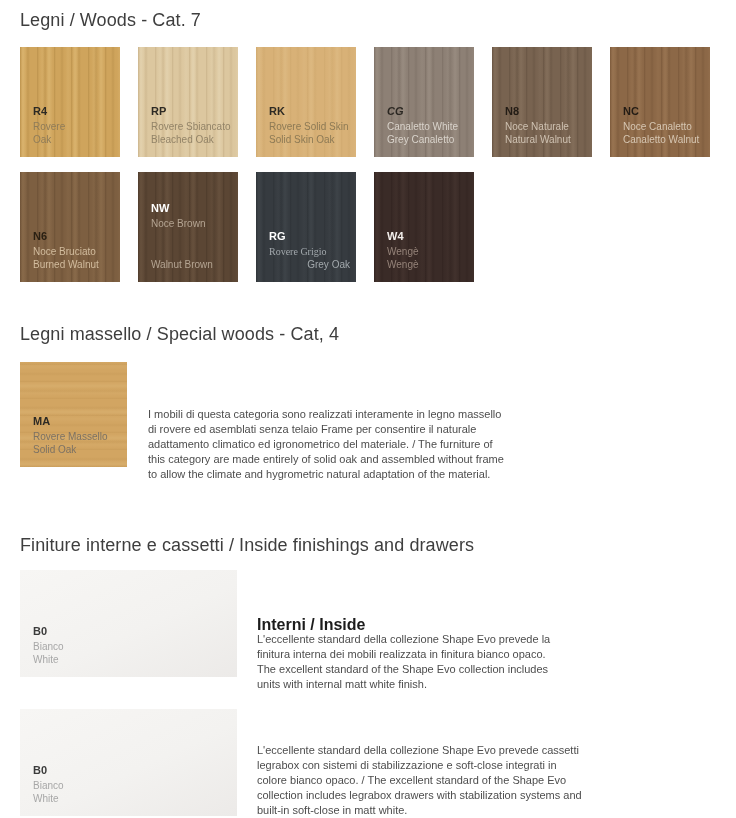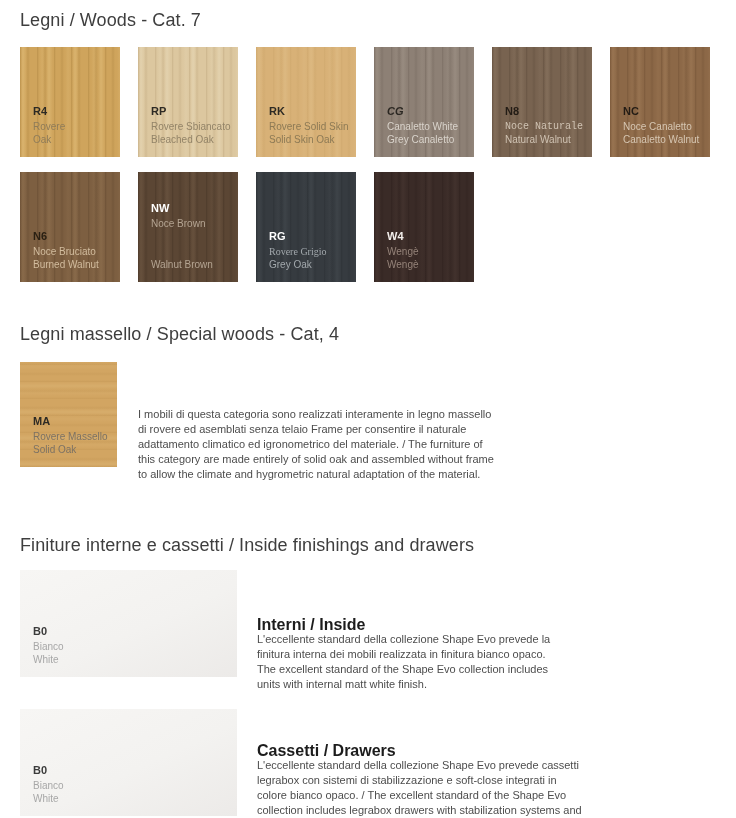--- a/index.html
+++ b/index.html
@@ -28,21 +28,21 @@
     box-sizing:border-box;
     display:flex;flex-direction:column;justify-content:flex-end;
     padding:0 6px 11px 13px;
     overflow:hidden;
   }
   .sw-code{font-size:11px;font-weight:700;line-height:13px;margin-bottom:2px;}
   .sw-line{font-size:10px;line-height:13px;}
   .title-special{margin-top:41px;}
   .media-row{display:flex;align-items:flex-start;}
   .ma-row{margin-top:17px;}
-  .swatch-ma{width:97px;height:105px;}
+  .swatch-ma{width:107px;height:105px;}
   .body-text{
     margin:0;
     font-size:11px;line-height:15px;
     color:#4d4d4d;
     white-space:pre-line;
   }
   .ma-text{margin-left:21px;padding-top:45px;}
   .title-inside{margin-top:52px;}
   .b0-row-1{margin-top:14px;}
   .b0-row-2{margin-top:17px;}
@@ -79,21 +79,21 @@
       <div class="sw-line" style="color: rgb(141, 122, 85);">Rovere Solid Skin</div>
       <div class="sw-line" style="color: rgb(141, 122, 85);">Solid Skin Oak</div>
     </div>
     <div class="swatch" style="background-color: rgb(141, 128, 117); background-image: repeating-linear-gradient(90deg, rgba(95, 83, 74, 0.333) 0px, rgba(0, 0, 0, 0) 2px, rgba(0, 0, 0, 0) 6px, rgba(95, 83, 74, 0.2) 8px, rgba(0, 0, 0, 0) 10px, rgba(0, 0, 0, 0) 17px), repeating-linear-gradient(90deg, rgba(0, 0, 0, 0) 0px, rgba(168, 156, 144, 0.4) 3px, rgba(0, 0, 0, 0) 7px, rgba(0, 0, 0, 0) 19px, rgba(168, 156, 144, 0.2) 22px, rgba(0, 0, 0, 0) 26px);">
       <div class="sw-code" style="color: rgb(43, 39, 34); font-style: italic;">CG</div>
       <div class="sw-line" style="color: rgb(217, 211, 203);">Canaletto White</div>
       <div class="sw-line" style="color: rgb(217, 211, 203);">Grey Canaletto</div>
     </div>
     <div class="swatch" style="background-color: rgb(120, 99, 80); background-image: repeating-linear-gradient(90deg, rgba(74, 58, 44, 0.333) 0px, rgba(0, 0, 0, 0) 2px, rgba(0, 0, 0, 0) 6px, rgba(74, 58, 44, 0.2) 8px, rgba(0, 0, 0, 0) 10px, rgba(0, 0, 0, 0) 17px), repeating-linear-gradient(90deg, rgba(0, 0, 0, 0) 0px, rgba(147, 126, 105, 0.4) 3px, rgba(0, 0, 0, 0) 7px, rgba(0, 0, 0, 0) 19px, rgba(147, 126, 105, 0.2) 22px, rgba(0, 0, 0, 0) 26px);">
       <div class="sw-code" style="color: rgb(35, 28, 21);">N8</div>
-      <div class="sw-line" style="color: rgb(207, 194, 178); font-family: Liberation Mono, monospace;">Noce Naturale</div>
+      <div class="sw-line" style="color: rgb(207, 194, 178);">Noce Naturale</div>
       <div class="sw-line" style="color: rgb(207, 194, 178);">Natural Walnut</div>
     </div>
     <div class="swatch" style="background-color: rgb(140, 104, 71); background-image: repeating-linear-gradient(90deg, rgba(92, 63, 38, 0.333) 0px, rgba(0, 0, 0, 0) 2px, rgba(0, 0, 0, 0) 6px, rgba(92, 63, 38, 0.2) 8px, rgba(0, 0, 0, 0) 10px, rgba(0, 0, 0, 0) 17px), repeating-linear-gradient(90deg, rgba(0, 0, 0, 0) 0px, rgba(169, 132, 95, 0.4) 3px, rgba(0, 0, 0, 0) 7px, rgba(0, 0, 0, 0) 19px, rgba(169, 132, 95, 0.2) 22px, rgba(0, 0, 0, 0) 26px);">
       <div class="sw-code" style="color: rgb(35, 28, 21);">NC</div>
       <div class="sw-line" style="color: rgb(214, 198, 178);">Noce Canaletto</div>
       <div class="sw-line" style="color: rgb(214, 198, 178);">Canaletto Walnut</div>
     </div>
   </div>
 
   <div class="row row-2">
@@ -103,21 +103,21 @@
       <div class="sw-line" style="color: rgb(210, 188, 158);">Burned Walnut</div>
     </div>
     <div class="swatch" style="background-color: rgb(91, 70, 52); background-image: repeating-linear-gradient(90deg, rgba(52, 38, 26, 0.333) 0px, rgba(0, 0, 0, 0) 2px, rgba(0, 0, 0, 0) 6px, rgba(52, 38, 26, 0.2) 8px, rgba(0, 0, 0, 0) 10px, rgba(0, 0, 0, 0) 17px), repeating-linear-gradient(90deg, rgba(0, 0, 0, 0) 0px, rgba(119, 96, 74, 0.4) 3px, rgba(0, 0, 0, 0) 7px, rgba(0, 0, 0, 0) 19px, rgba(119, 96, 74, 0.2) 22px, rgba(0, 0, 0, 0) 26px);">
       <div class="sw-code" style="color: rgb(255, 255, 255);">NW</div>
       <div class="sw-line" style="color: rgb(180, 164, 146);">Noce Brown</div>
       <div class="sw-line" style="color: rgb(180, 164, 146); margin-top: 28px;">Walnut Brown</div>
     </div>
     <div class="swatch" style="background-color: rgb(54, 59, 64); background-image: repeating-linear-gradient(90deg, rgba(34, 38, 42, 0.333) 0px, rgba(0, 0, 0, 0) 2px, rgba(0, 0, 0, 0) 6px, rgba(34, 38, 42, 0.2) 8px, rgba(0, 0, 0, 0) 10px, rgba(0, 0, 0, 0) 17px), repeating-linear-gradient(90deg, rgba(0, 0, 0, 0) 0px, rgba(74, 80, 85, 0.4) 3px, rgba(0, 0, 0, 0) 7px, rgba(0, 0, 0, 0) 19px, rgba(74, 80, 85, 0.2) 22px, rgba(0, 0, 0, 0) 26px);">
       <div class="sw-code" style="color: rgb(255, 255, 255);">RG</div>
       <div class="sw-line" style="color: rgb(162, 168, 172); font-family: Liberation Serif, serif;">Rovere Grigio</div>
-      <div class="sw-line" style="color: rgb(162, 168, 172);">Grey Oak</div>
+      <div class="sw-line" style="color: rgb(162, 168, 172); text-align: right;">Grey Oak</div>
     </div>
     <div class="swatch" style="background-color: rgb(58, 43, 39); background-image: repeating-linear-gradient(90deg, rgba(36, 23, 21, 0.333) 0px, rgba(0, 0, 0, 0) 2px, rgba(0, 0, 0, 0) 6px, rgba(36, 23, 21, 0.2) 8px, rgba(0, 0, 0, 0) 10px, rgba(0, 0, 0, 0) 17px), repeating-linear-gradient(90deg, rgba(0, 0, 0, 0) 0px, rgba(78, 60, 54, 0.4) 3px, rgba(0, 0, 0, 0) 7px, rgba(0, 0, 0, 0) 19px, rgba(78, 60, 54, 0.2) 22px, rgba(0, 0, 0, 0) 26px);">
       <div class="sw-code" style="color: rgb(243, 239, 236);">W4</div>
       <div class="sw-line" style="color: rgb(149, 131, 121);">Wengè</div>
       <div class="sw-line" style="color: rgb(149, 131, 121);">Wengè</div>
     </div>
   </div>
 
   <h1 class="section-title title-special">Legni massello / Special woods - Cat, 4</h1>
 
@@ -151,21 +151,20 @@
     </div>
   </div>
 
   <div class="media-row b0-row-2">
     <div class="swatch swatch-b0" style="background-color: rgb(243, 242, 240); background-image: linear-gradient(155deg, rgb(247, 246, 244) 0%, rgb(243, 242, 240) 55%, rgb(236, 234, 232) 100%);">
       <div class="sw-code" style="color: rgb(59, 59, 59);">B0</div>
       <div class="sw-line" style="color: rgb(167, 167, 167);">Bianco</div>
       <div class="sw-line" style="color: rgb(167, 167, 167);">White</div>
     </div>
     <div class="text-col text-col-2">
-      <h2 class="block-heading">Cassetti / Drawers</h2>
       <p class="body-text">L'eccellente standard della collezione Shape Evo prevede cassetti
 legrabox con sistemi di stabilizzazione e soft-close integrati in
 colore bianco opaco. / The excellent standard of the Shape Evo
 collection includes legrabox drawers with stabilization systems and
 built-in soft-close in matt white.</p>
     </div>
   </div>
 
 </div>
 

